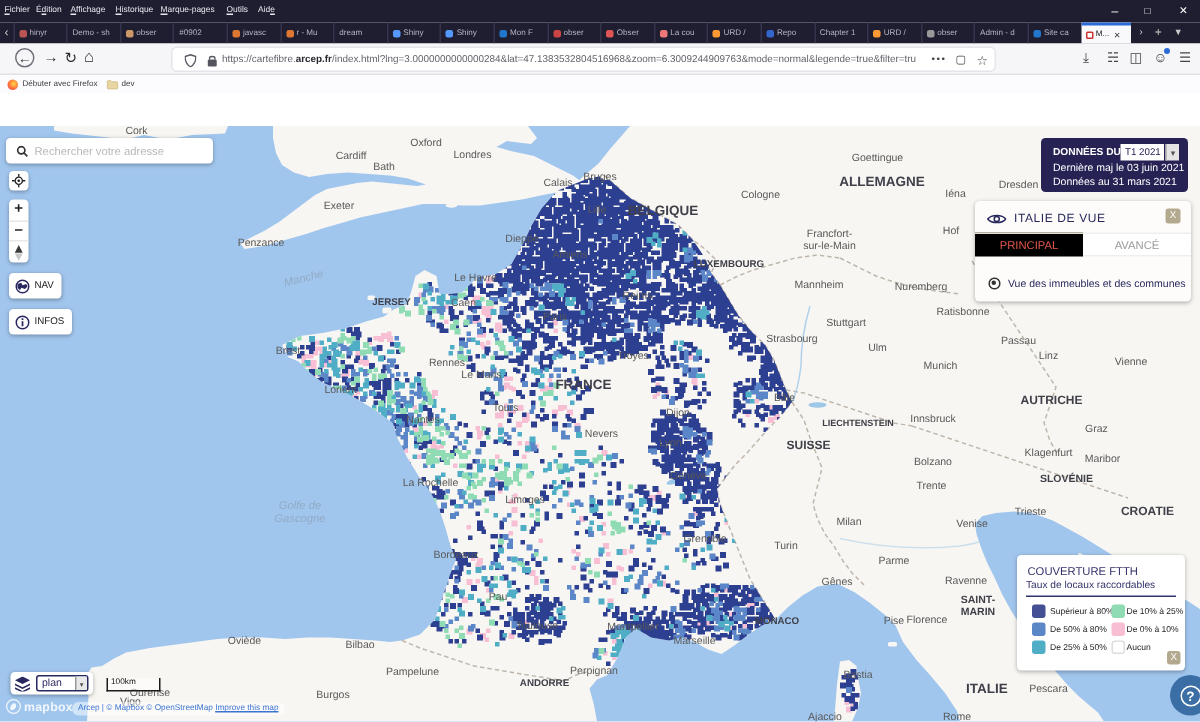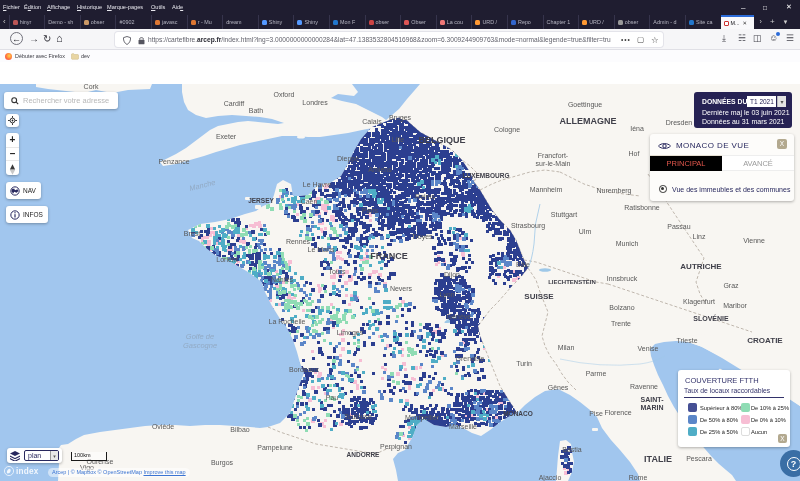--- a/index.html
+++ b/index.html
@@ -256,21 +256,21 @@
 <text x="163" y="345">Oviède</text>
 <text x="240" y="348">Bilbao</text>
 <text x="275" y="366">Pampelune</text>
 <text x="222" y="381">Burgos</text>
 <text x="100" y="380">Ourense</text>
 <text x="87" y="386">Vigo</text>
 <text x="396" y="365">Perpignan</text>
 </g>
 </svg>
 
-<div class="panel" style="left:4px;top:8px;width:114px;height:17px;display:flex;align-items:center">
+<div class="panel" style="left:4px;top:8px;width:138px;height:17px;display:flex;align-items:center">
  <svg width="8" height="8" viewBox="0 0 10 10" style="margin:0 4px 0 7px">
           <circle cx="4" cy="4" r="3" fill="none" stroke="#333" stroke-width="1.4"></circle>
           <line x1="6.2" y1="6.2" x2="9" y2="9" stroke="#333" stroke-width="1.4"></line>
         </svg>
  <span style="font-size:7.5px;color:#b8b8b8">Rechercher votre adresse</span>
 </div>
 
 <div class="panel" style="left:6px;top:30px;width:13px;height:13px;display:flex;align-items:center;justify-content:center">
  <svg width="9" height="9" viewBox="0 0 12 12">
           <circle cx="6" cy="6" r="3.2" fill="none" stroke="#222" stroke-width="1.2"></circle>
@@ -314,21 +314,21 @@
  <span style="position:absolute;left:83px;top:3.5px;width:9px;height:11px;background:#e4e4e4;border-left:1px solid #bbb;color:#555;font-size:6px;text-align:center;padding-top:2.5px">▾</span>
  <span style="position:absolute;left:8px;top:17px;font-size:7px;white-space:nowrap">Dernière maj le 03 juin 2021</span>
  <span style="position:absolute;left:8px;top:26px;font-size:7px">Données au 31 mars 2021</span>
 </div>
 
 <div class="panel" style="left:650px;top:50px;width:144px;height:67px;background:#fdfcfa">
  <svg style="position:absolute;left:8px;top:8px" width="13" height="8" viewBox="0 0 13 8">
           <path d="M0.5 4 C3 0.8 10 0.8 12.5 4 C10 7.2 3 7.2 0.5 4Z" fill="none" stroke="#28285e" stroke-width="1"></path>
           <circle cx="6.5" cy="4" r="1.7" fill="none" stroke="#28285e" stroke-width="1"></circle>
         </svg>
- <span style="position:absolute;left:26px;top:7px;font-size:8px;color:#28285e;letter-spacing:.4px">MONACO DE VUE</span>
+ <span style="position:absolute;left:26px;top:7px;font-size:8px;color:#28285e;letter-spacing:.4px">ITALIE DE VUE</span>
  <span style="position:absolute;left:127px;top:5px;width:10px;height:10px;background:#b3a98f;border-radius:2px;color:#fff;font-size:6.5px;text-align:center;line-height:10px">X</span>
  <div style="position:absolute;left:0;top:21px;width:72px;height:16px;background:#000000;border-top:1px solid #e5dfd2;text-align:center;line-height:16px;font-size:7.5px;color:#e2574c">PRINCIPAL</div>
  <div style="position:absolute;left:72px;top:21px;width:72px;height:16px;background:#fff;border-top:1px solid #eee;border-bottom:1px solid #eee;text-align:center;line-height:16px;font-size:7.5px;color:#9a9a9a">AVANCÉ</div>
  <span style="position:absolute;left:9px;top:51px;width:7.5px;height:7.5px;border:1.2px solid #333;border-radius:50%"></span>
  <span style="position:absolute;left:11.2px;top:53.2px;width:3.2px;height:3.2px;background:#333;border-radius:50%"></span>
  <span style="position:absolute;left:22px;top:52px;font-size:7px;color:#28285e;white-space:nowrap">Vue des immeubles et des communes</span>
 </div>
 
 <div class="panel" style="left:678px;top:286px;width:112px;height:77px">
  <div style="position:absolute;left:7px;top:6px;font-size:7.5px;color:#32326a">COUVERTURE FTTH</div>
@@ -363,18 +363,18 @@
  <span style="position:absolute;left:43px;top:2.5px;width:8px;height:9px;background:#e8e8e8;border-left:1px solid #999;font-size:5px;color:#555;text-align:center;padding-top:2px">▾</span>
 </div>
 
 <div style="position:absolute;left:71px;top:368px;width:36px;height:9px;background:rgba(255,255,255,.55);border:1.5px solid #1a1a1a;border-top:none;font-size:5.5px;color:#111;padding-left:2px">100km</div>
 
 <div style="position:absolute;left:4px;top:382px;display:flex;align-items:center;color:#fff;opacity:.85">
  <svg width="10" height="10" viewBox="0 0 12 12">
           <circle cx="6" cy="6" r="5.5" fill="none" stroke="#fff" stroke-width="1"></circle>
           <path d="M7.5 3.5 Q9 5.5 7 8 Q4.5 9.5 3.5 8.5 Q3 6 4.5 4.5 Q6 3 7.5 3.5Z" fill="#fff"></path>
         </svg>
- <span style="font-size:8.2px;font-weight:bold;margin-left:2px;letter-spacing:.2px">index</span>
+ <span style="font-size:8.2px;font-weight:bold;margin-left:2px;letter-spacing:.2px">mapbox</span>
 </div>
 
 <div style="position:absolute;left:48px;top:384px;height:9px;background:rgba(255,255,255,.5);border-radius:5px;font-size:5.5px;color:#3b74d2;padding:1.2px 4px;white-space:nowrap">Arcep | © Mapbox © OpenStreetMap <span style="text-decoration:underline">Improve this map</span></div>
 </div>
 </div>
 
 </body></html>

